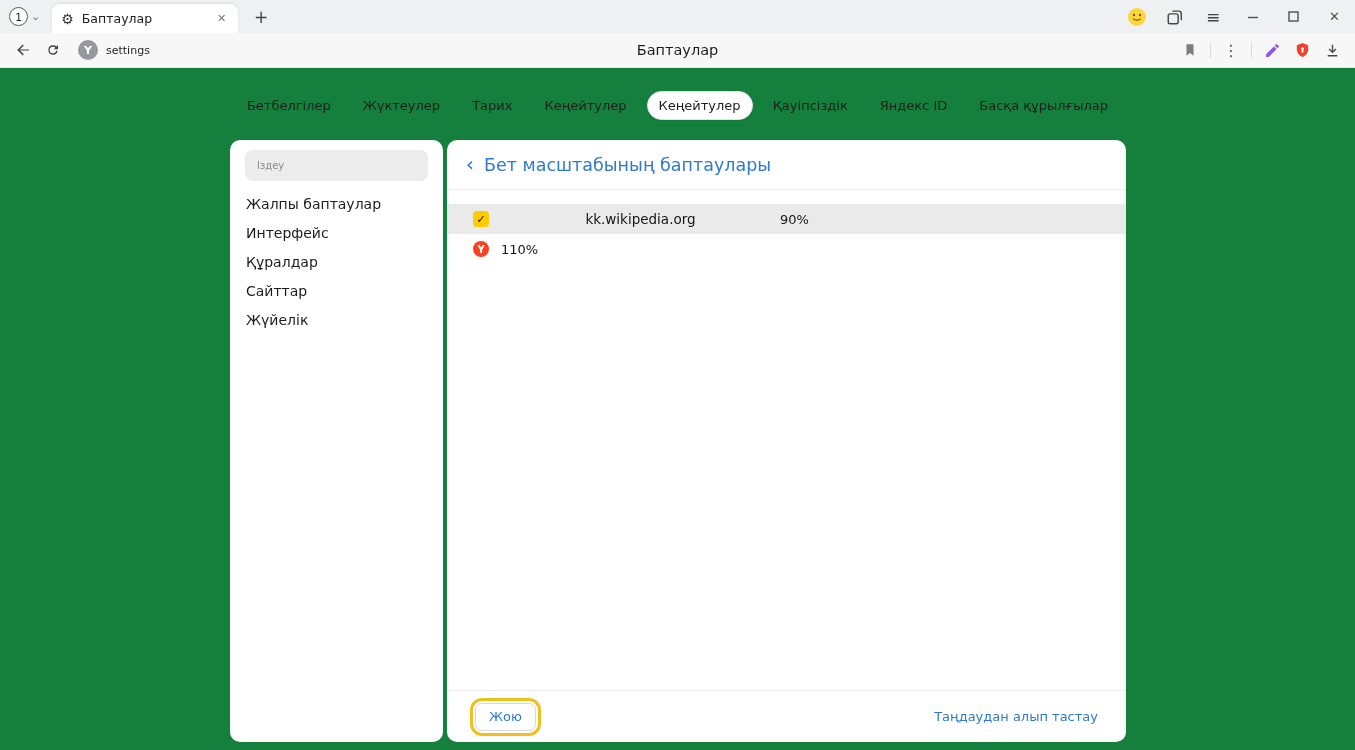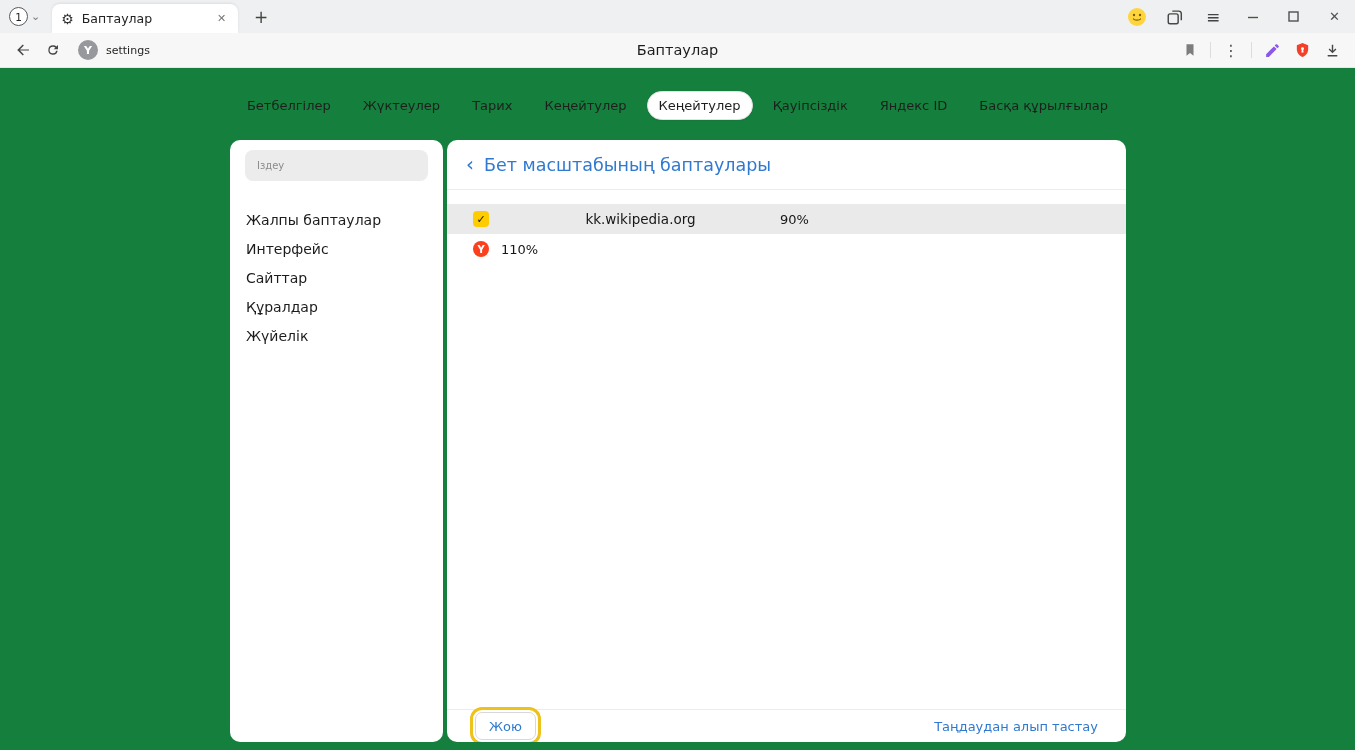--- a/index.html
+++ b/index.html
@@ -47,42 +47,42 @@
   .nav-tab { font-size:13px; color:#1e1e1e; padding:6px 11px; border-radius:16px;
     cursor:pointer; white-space:nowrap; border:1px solid transparent; }
   .nav-tab.active { background:#fff; border:1px solid #e3e3e3; box-shadow:0 1px 2px rgba(0,0,0,.05); }
 
   .card { position:absolute; background:#fff; border-radius:10px; }
   .sidebar { left:230px; top:72px; width:213px; height:602px; }
   .search-input { display:block; width:183px; height:31px; margin:10px 15px 0; border:none;
     background:#ececec; border-radius:8px; padding:9px 12px; font-size:10px; color:#333;
     font-family:inherit; outline:none; }
   .search-input::placeholder { color:#8b8b8b; }
-  .side-items { margin-top:24px; }
+  .side-items { margin-top:8px; }
   .side-item { height:29px; display:flex; align-items:center; padding-left:16px;
     font-size:14px; color:#1c1c1c; cursor:pointer; }
 
   .mainpanel { left:447px; top:72px; width:679px; height:602px; overflow:hidden; }
   .panel-header { height:50px; display:flex; align-items:center; gap:10px; padding-left:19px;
     border-bottom:1px solid #ededed; }
   .back-chev { color:#2f7ad0; font-size:20px; line-height:1; cursor:pointer; padding-bottom:2px; }
   .panel-title { color:#2f7ad0; font-size:17.5px; }
   .rows { margin-top:14px; }
   .site-row { height:30px; display:flex; align-items:center; padding-left:26px; cursor:pointer; }
   .site-row.selected { background:#eaeaea; }
   .row-icon { width:16px; height:16px; flex:0 0 16px; margin-right:12px; display:flex;
     align-items:center; justify-content:center; }
   .checkbox { width:16px; height:16px; background:#ffcc00; border-radius:4px; color:#111;
     font-size:11px; font-weight:bold; display:flex; align-items:center; justify-content:center; cursor:pointer; }
   .yfavicon { width:16px; height:16px; background:#fc3f1d; border-radius:50%; color:#fff;
     font-size:10px; font-weight:bold; display:flex; align-items:center; justify-content:center; }
   .row-site { width:279px; font-size:13.5px; color:#161616;text-align:center; }
   .row-zoom { font-size:13px; color:#161616; }
 
-  .panel-footer { position:absolute; left:0; right:0; bottom:0; height:33px;
+  .panel-footer { position:absolute; left:0; right:0; bottom:0; height:52px;
     border-top:1px solid #ededed; display:flex; align-items:center;
     justify-content:space-between; padding:0 28px; }
   .delete-btn { height:28px; padding:0 13px; background:#fff; border:1px solid #d8d8d8;
     border-radius:7px; color:#2f7ad0; font-size:13px; font-family:inherit; cursor:pointer;
     outline:3px solid #eec11b; outline-offset:2px; }
   .deselect-link { color:#2f7ad0; font-size:13px; cursor:pointer; text-decoration:none; }
 </style>
 </head>
 <body>
 
@@ -192,22 +192,22 @@
       <div class="nav-tab">Қауіпсіздік</div>
       <div class="nav-tab">Яндекс ID</div>
       <div class="nav-tab">Басқа құрылғылар</div>
     </div>
 
     <div class="card sidebar">
       <input class="search-input" type="text" placeholder="Іздеу" style="">
       <div class="side-items">
         <div class="side-item">Жалпы баптаулар</div>
         <div class="side-item">Интерфейс</div>
+        <div class="side-item">Құралдар</div>
         <div class="side-item">Сайттар</div>
-        <div class="side-item">Құралдар</div>
         <div class="side-item">Жүйелік</div>
       </div>
     </div>
 
     <div class="card mainpanel">
       <div class="panel-header">
         <span class="back-chev">‹</span>
         <span class="panel-title">Бет масштабының баптаулары</span>
       </div>
 

